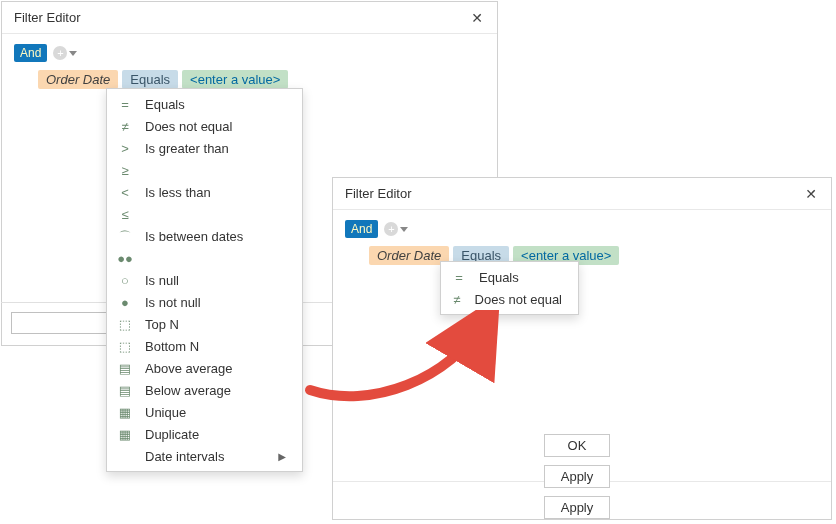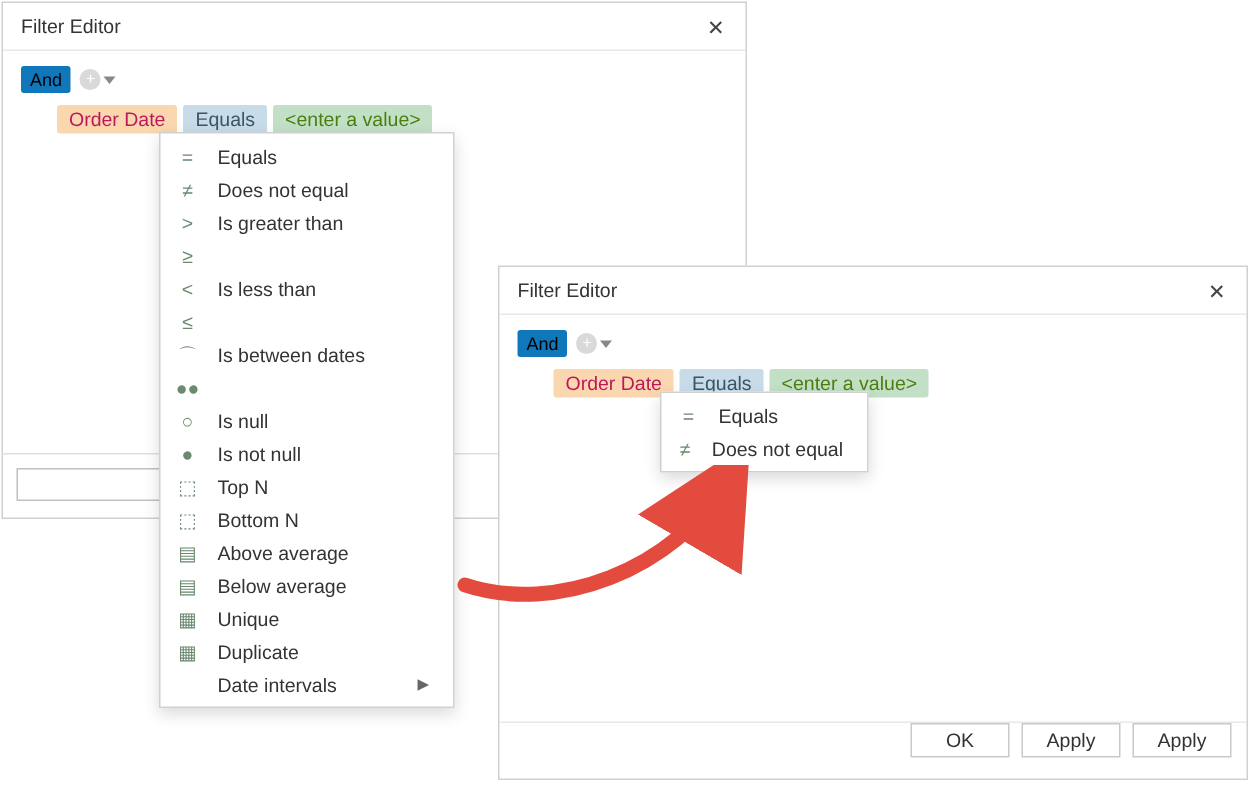--- a/index.html
+++ b/index.html
@@ -38,21 +38,21 @@
   .body {
     padding: 10px 12px;
   }
   .and-row {
     display: flex;
     align-items: center;
     gap: 4px;
   }
   .and-chip {
     background: #1177bb;
-    color: #000000;
+    color: #fef9c3;
     padding: 2px 6px;
     border-radius: 2px;
     font-size: 12px;
     cursor: pointer;
   }
   .plus-btn {
     display: inline-flex;
     align-items: center;
     gap: 2px;
     color: #888;
@@ -82,23 +82,23 @@
     gap: 4px;
     margin-top: 8px;
     margin-left: 24px;
   }
   .token {
     padding: 2px 8px;
     border-radius: 2px;
     font-size: 13px;
     cursor: pointer;
   }
-  .field-token { background: #fbd7b0; color: #be185d; }
+  .field-token { background: #fbd7b0; color: #404040; font-style: italic; }
   .op-token { background: #c7dbe8; color: #3a5568; }
-  .val-token { background: #c2e0c6; color: #4d7c0f; font-style: normal; }
+  .val-token { background: #c2e0c6; color: #0369a1; font-style: normal; }
 
   .dropmenu {
     position: absolute;
     background: #fff;
     border: 1px solid #d0d0d0;
     box-shadow: 0 4px 10px rgba(0,0,0,0.15);
     padding: 4px 0;
     z-index: 10;
     font-size: 13px;
   }
@@ -141,23 +141,24 @@
 
   
   .win2 { left: 332px; top: 177px; width: 500px; height: 343px; z-index: 20; }
   .win2 .bottom-bar {
     position: absolute;
     left: 0; right: 0; bottom: 0;
     height: 38px;
     border-top: 1px solid #e8e8e8;
     display: flex;
     justify-content: flex-end;
-    align-items: flex-start;
+    align-items: center;
     gap: 8px;
     padding-right: 10px;
+    flex-direction: column;
   }
   .btn {
     min-width: 66px;
     padding: 3px 12px;
     border: 1px solid #c9c9c9;
     background: #fff;
     font-size: 13px;
     cursor: pointer;
     text-align: center;
   }

